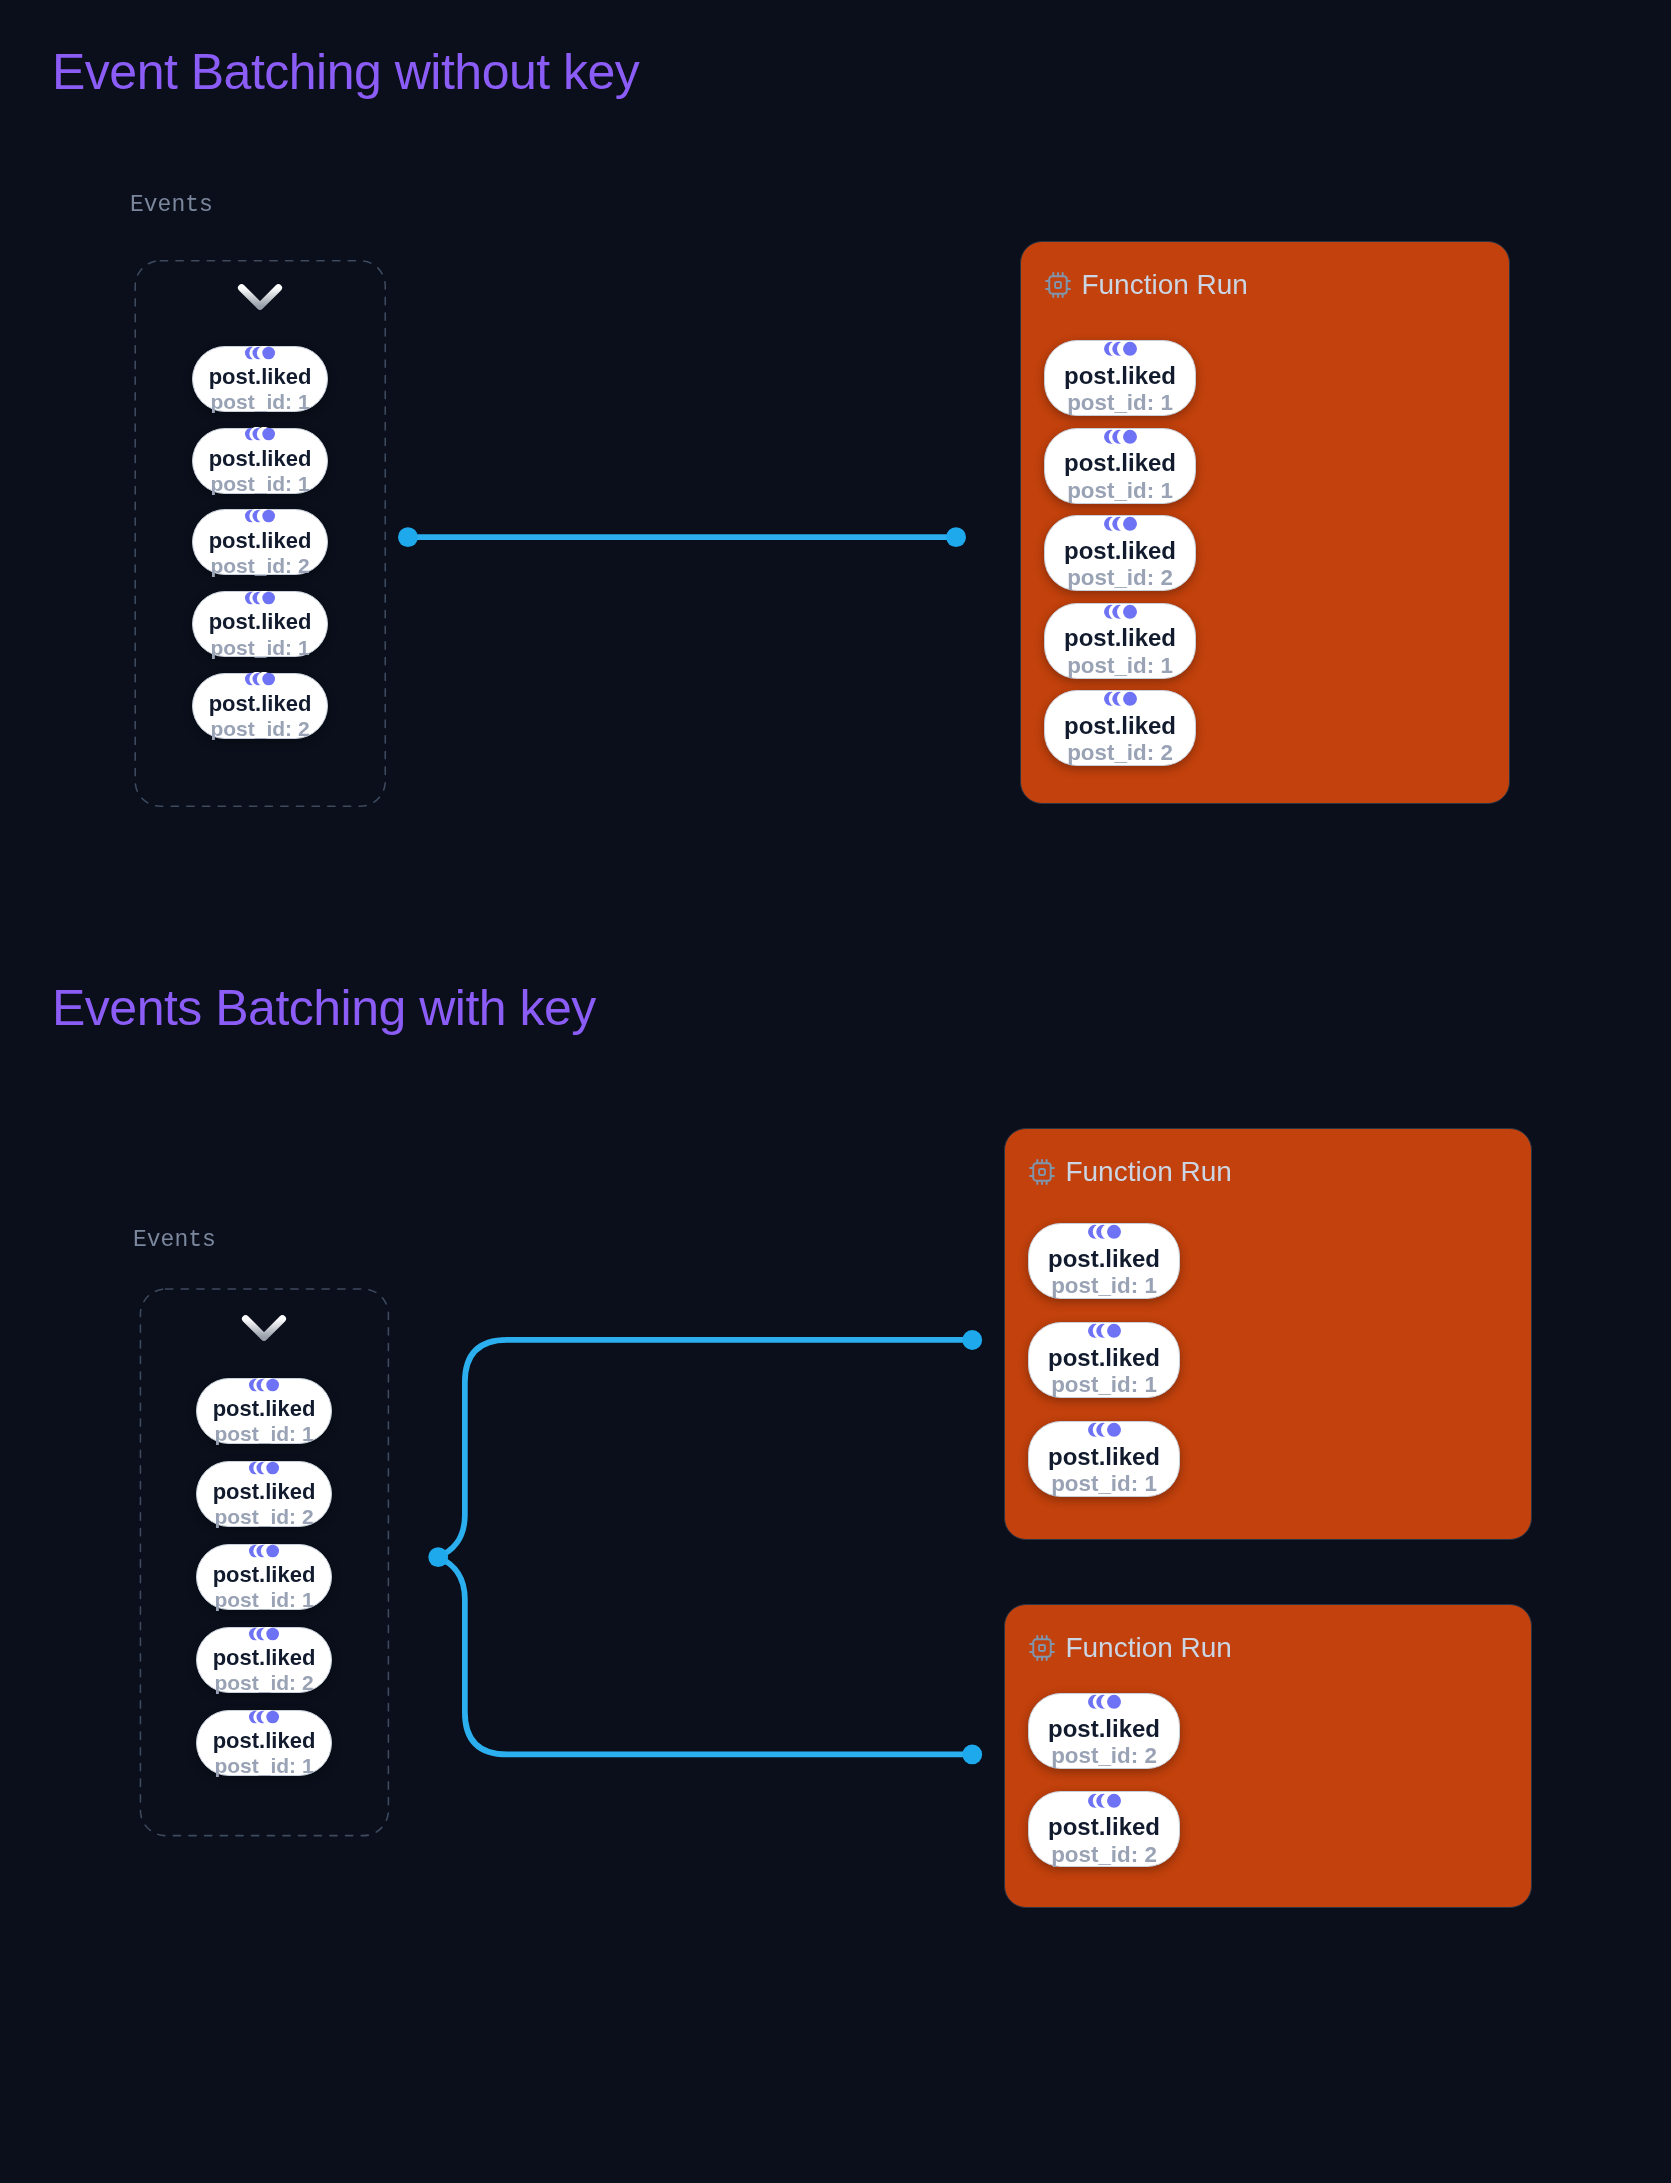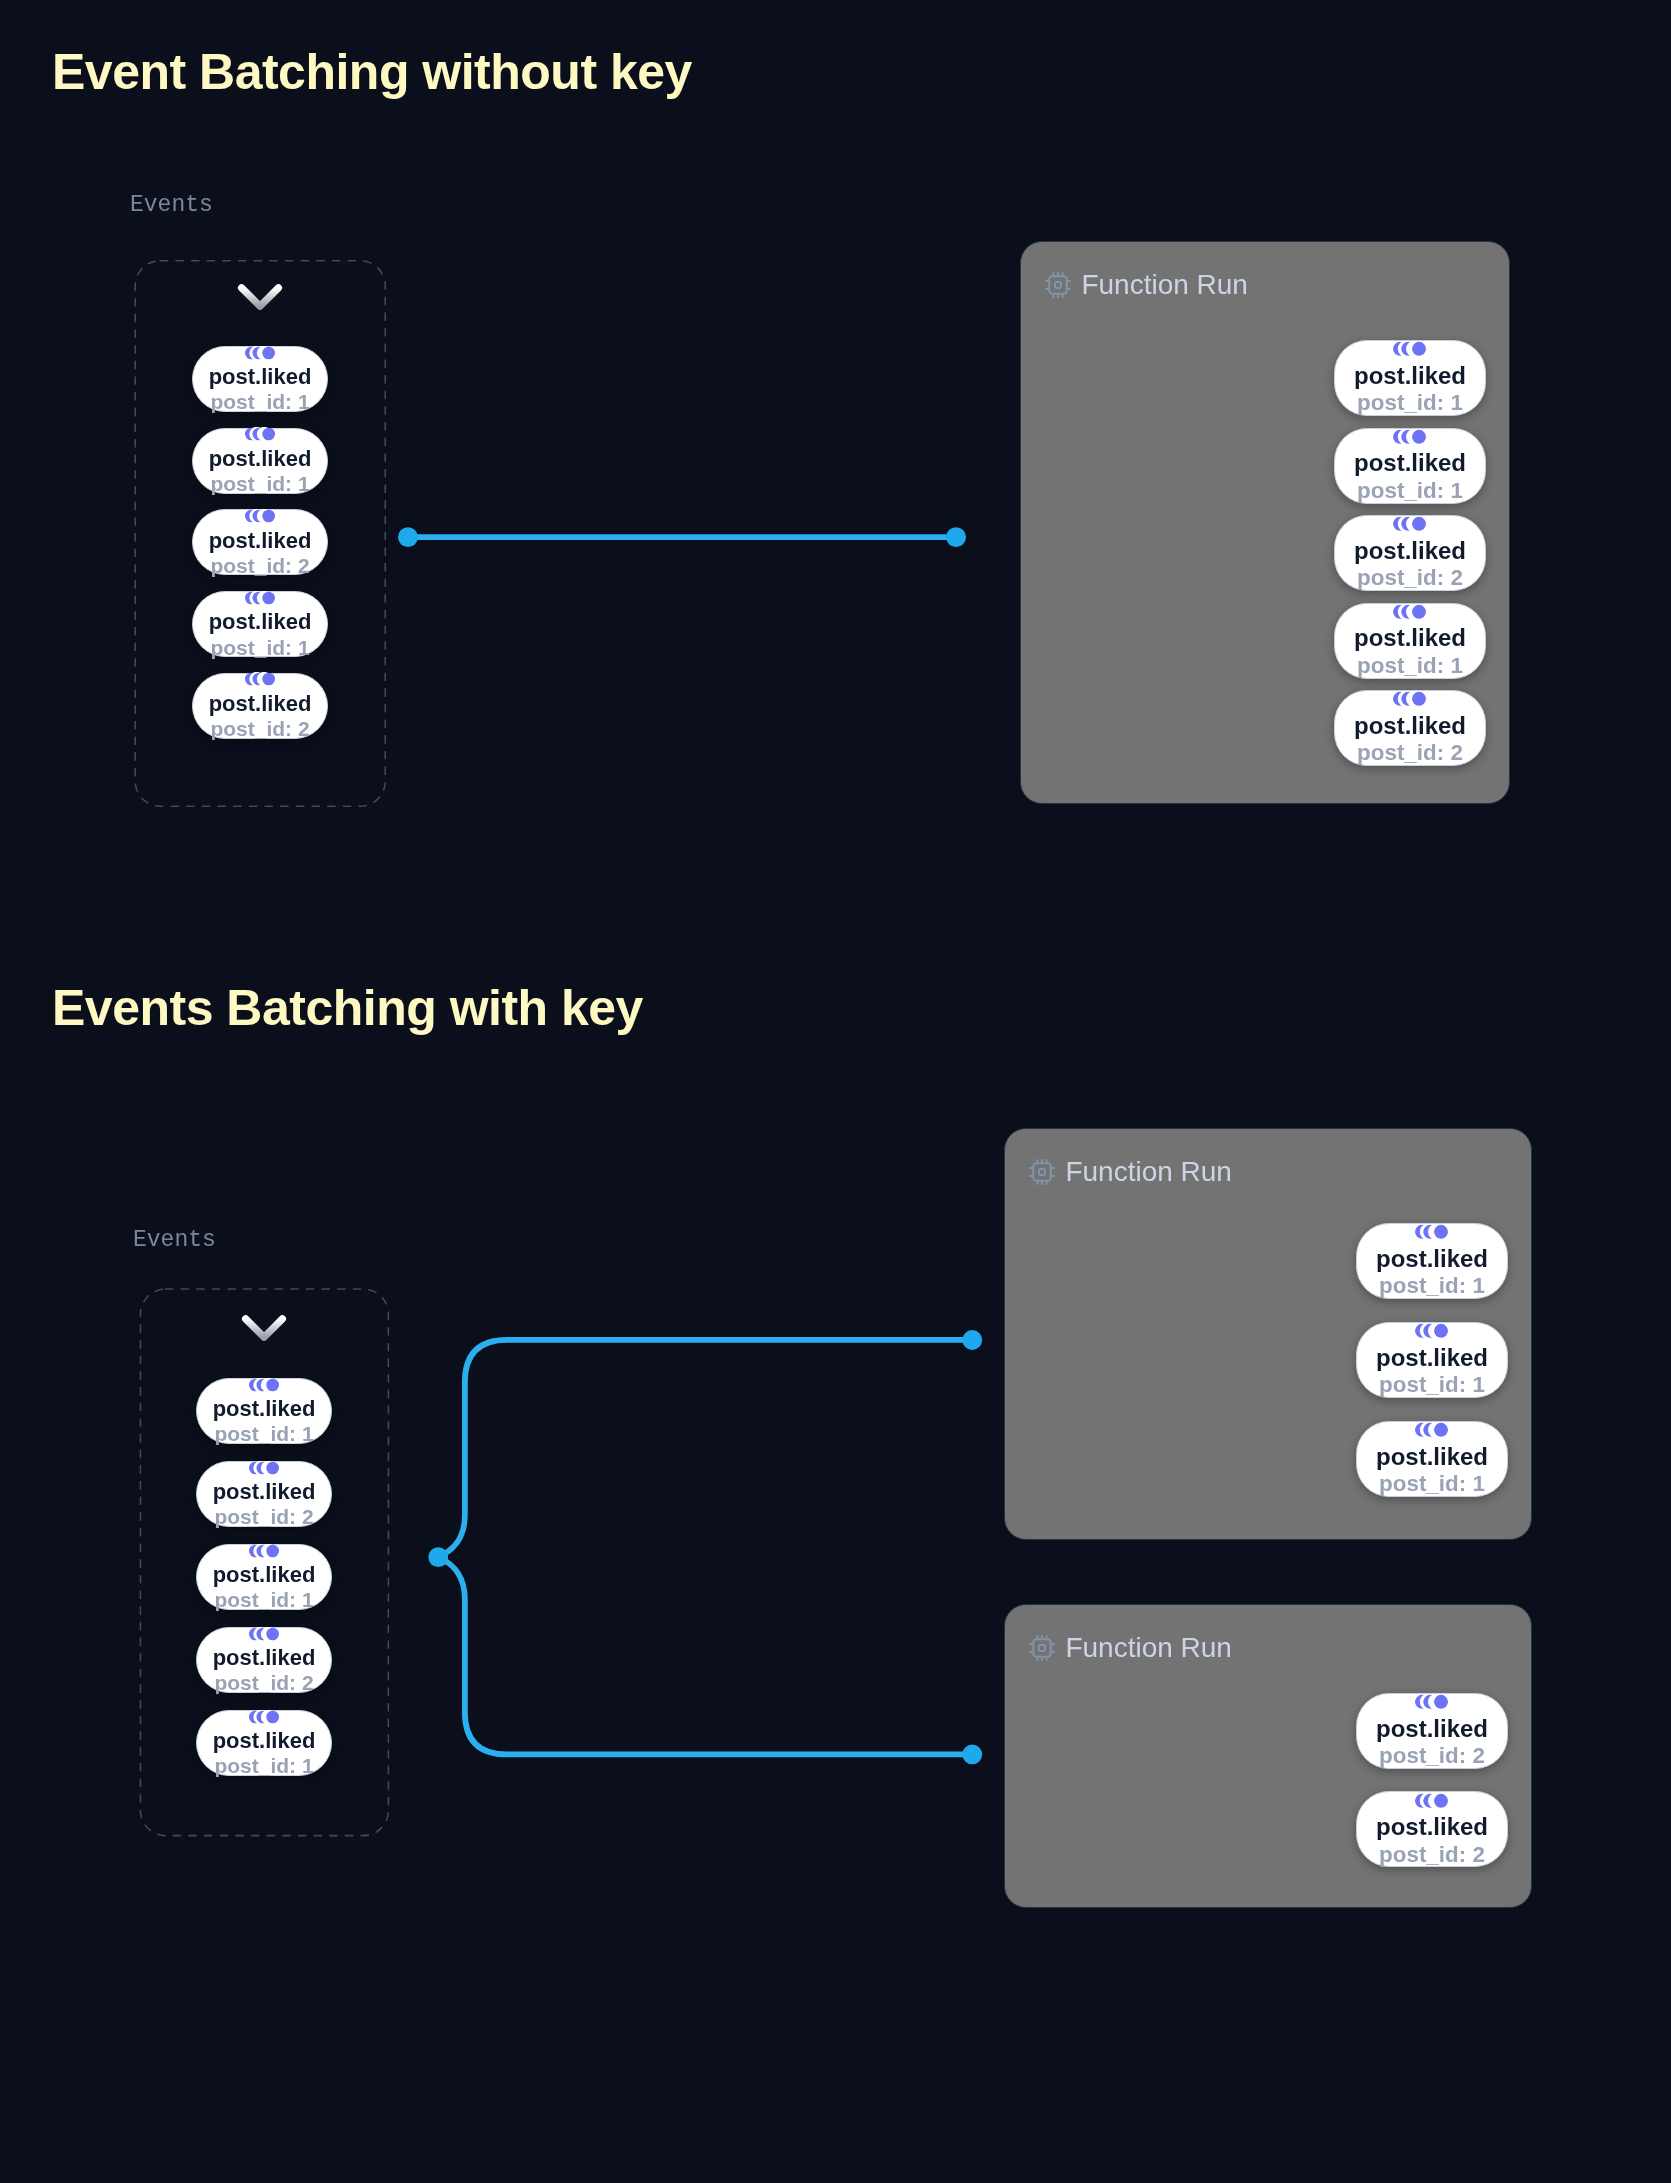--- a/index.html
+++ b/index.html
@@ -18,45 +18,45 @@
     width: 1672px; height: 2183px;
     pointer-events: none;
   }
   .dash-rect { fill: none; stroke: #3e4a5e; stroke-width: 3; stroke-dasharray: 14 16; stroke-linecap: round; }
   .flow { fill: none; stroke: #2bafef; stroke-width: 11; stroke-linecap: round; }
   .flow-dot { fill: #1ea9ec; }
 
   
   .diagram-title {
     position: absolute;
-    color: #fef9c3; font-size: 50px; font-weight: 700;
+    color: #8b5cf6; font-size: 50px; font-weight: 400;
     letter-spacing: -0.5px; line-height: 1.1; margin: 0;
   }
   .events-label {
     position: absolute;
     color: #7b879d; font-size: 23px; font-weight: 400; line-height: 1; font-family: Liberation Mono, monospace;
   }
 
   
   .events-box {
     position: absolute;
     display: flex; flex-direction: column; align-items: center;
     box-sizing: border-box;
   }
   .chevron-svg { display: block; }
 
   
   .fn-card {
     position: absolute;
-    background: #737373;
+    background: #c2410c;
     border: 1px solid #2a3544;
     border-radius: 22px;
     box-sizing: border-box;
     padding: 29px 23px 0 23px;
-    display: flex; flex-direction: column; align-items: flex-end;
+    display: flex; flex-direction: column; align-items: flex-start;
   }
   .fn-header {
     align-self: flex-start;
     display: flex; align-items: center; gap: 9.4px;
     color: #ccd5e3; font-size: 28px; font-weight: 400; line-height: 1;
   }
   .cpu-icon-svg { display: block; }
 
   
   .pill-col { display: flex; flex-direction: column; align-items: center; }

